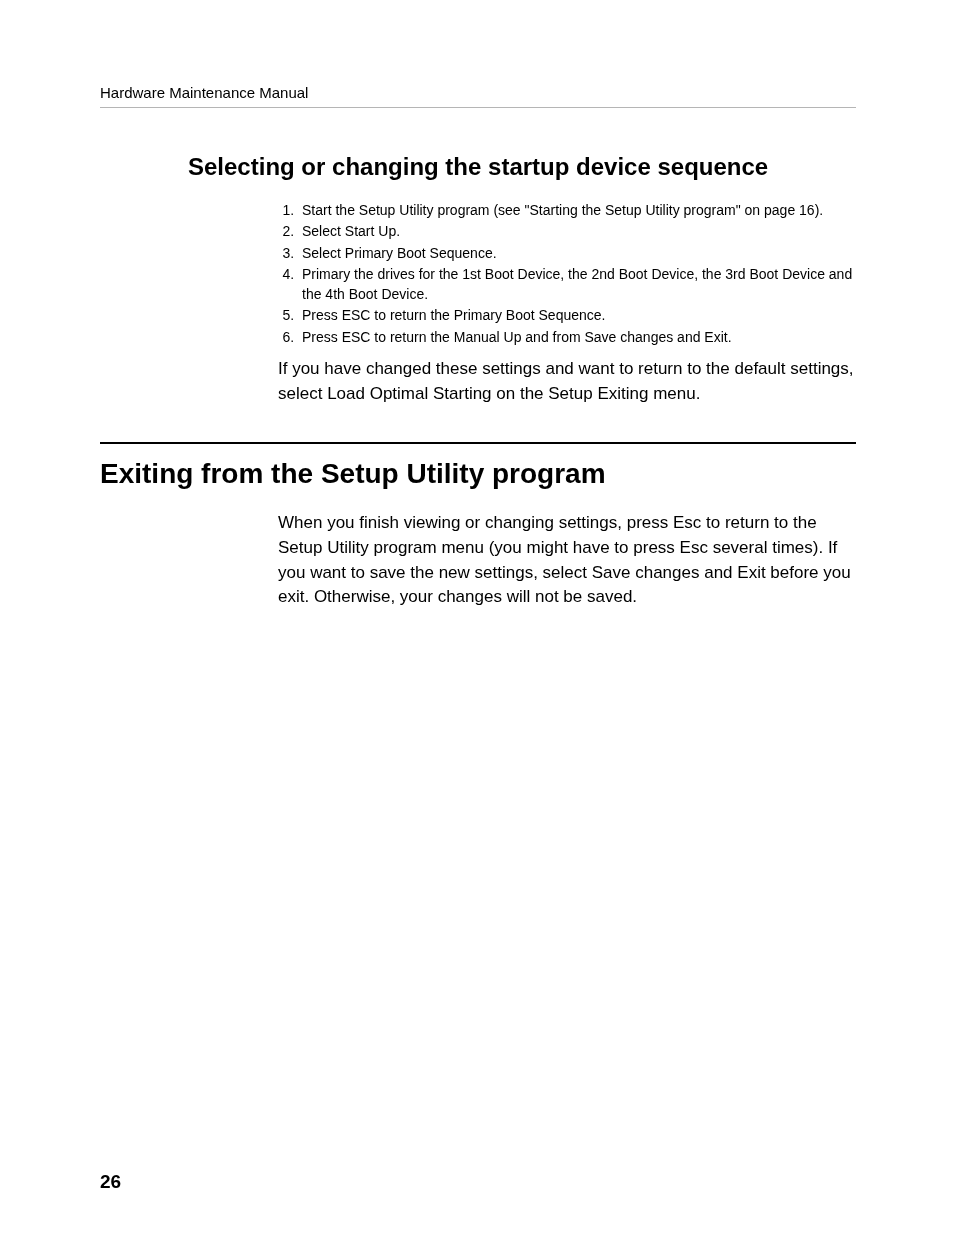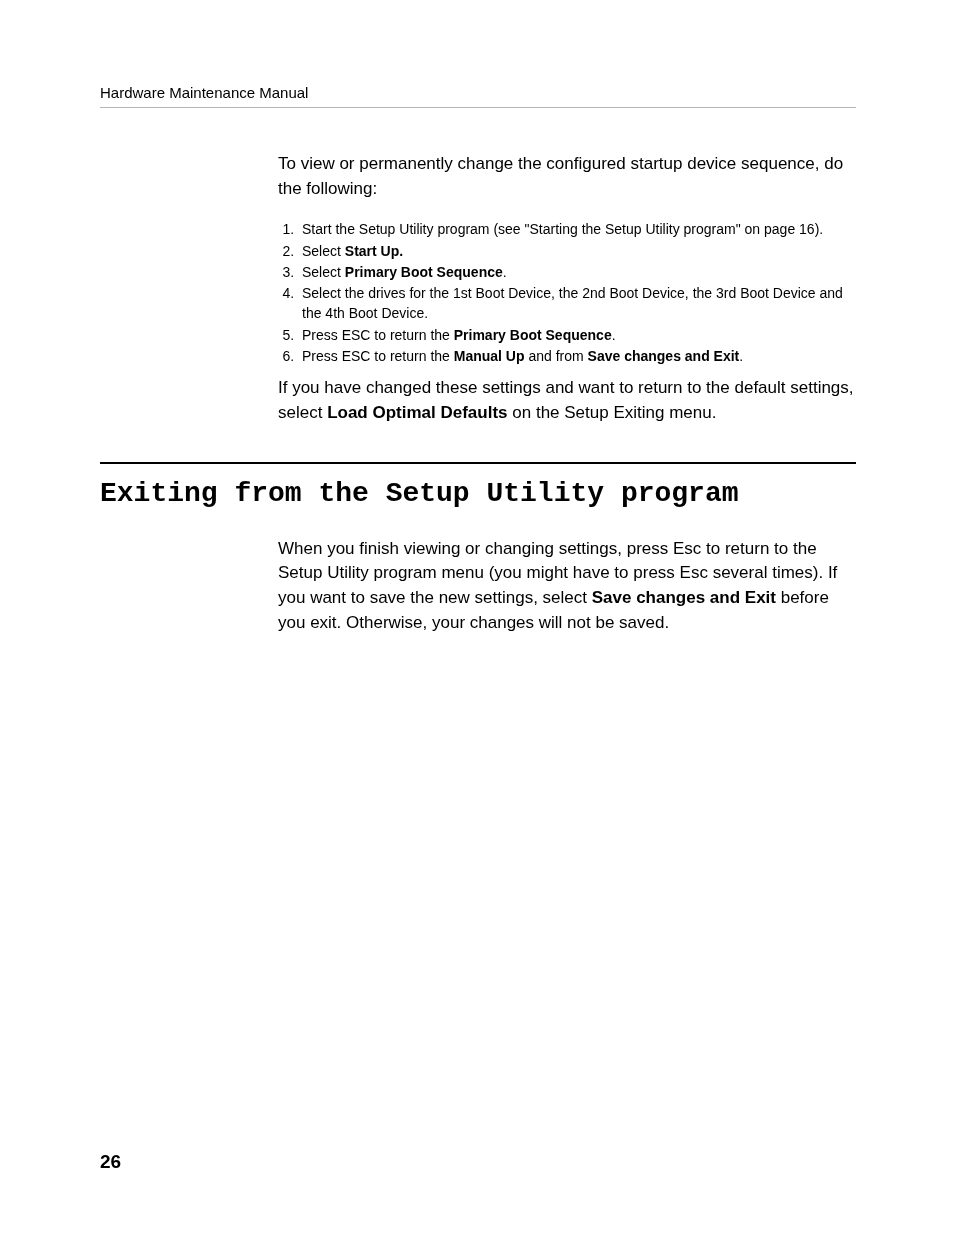--- a/index.html
+++ b/index.html
@@ -35,23 +35,22 @@
   }
   .section-heading-2 {
     font-size: 24px;
     font-weight: 700;
     margin: 0 0 18px 0;
     line-height: 1.25;
   }
   .section-heading-1 {
     font-size: 28px;
     font-weight: 700;
-    margin: 0 0 26px 0;
+    margin: 0 0 20px 0;
     line-height: 1.25;
-    font-family: Liberation Mono, monospace;
   }
   .section-rule {
     border: none;
     border-top: 2px solid #000000;
     margin: 36px 0 12px 0;
   }
   .body-text {
     font-size: 17px;
     line-height: 1.45;
     margin: 0 0 18px 0;
@@ -60,55 +59,55 @@
     font-size: 14px;
     line-height: 1.45;
     margin: 0 0 10px 0;
     padding-left: 20px;
   }
   ol.steps li {
     margin-bottom: 1px;
     padding-left: 4px;
   }
   .bold {
-    font-weight: 700;
+    font-weight: 400;
   }
   .page-number {
     position: absolute;
     left: 100px;
-    bottom: 70px;
+    bottom: 50px;
     font-size: 19px;
     font-weight: 700;
   }
 </style>
 </head>
 <body>
 
 <div class="page">
 
   <div class="running-header">Hardware Maintenance Manual</div>
   <hr class="header-rule">
 
   <div class="content">
 
+    <h2 class="section-heading-2">Selecting or changing the startup device sequence</h2>
 
     <div class="indented">
 
-      <p class="body-text">To view or permanently change the configured startup device sequence, do the following:</p>
 
       <ol class="steps">
         <li><span>Start the Setup Utility program (see "Starting the Setup Utility program" on page 16).</span></li>
         <li><span>Select </span><span class="bold">Start Up.</span></li>
         <li><span>Select </span><span class="bold">Primary Boot Sequence</span><span>.</span></li>
-        <li><span>Select the drives for the 1st Boot Device, the 2nd Boot Device, the 3rd Boot Device and the 4th Boot Device.</span></li>
+        <li><span>Primary the drives for the 1st Boot Device, the 2nd Boot Device, the 3rd Boot Device and the 4th Boot Device.</span></li>
         <li><span>Press ESC to return the </span><span class="bold">Primary Boot Sequence</span><span>.</span></li>
         <li><span>Press ESC to return the </span><span class="bold">Manual Up</span><span> and from </span><span class="bold">Save changes and Exit</span><span>.</span></li>
       </ol>
 
-      <p class="body-text"><span>If you have changed these settings and want to return to the default settings, select </span><span class="bold">Load Optimal Defaults</span><span> on the Setup Exiting menu.</span></p>
+      <p class="body-text"><span>If you have changed these settings and want to return to the default settings, select </span><span class="bold">Load Optimal Starting</span><span> on the Setup Exiting menu.</span></p>
 
     </div>
 
   </div>
 
   <hr class="section-rule">
 
   <h1 class="section-heading-1">Exiting from the Setup Utility program</h1>
 
   <div class="content">

